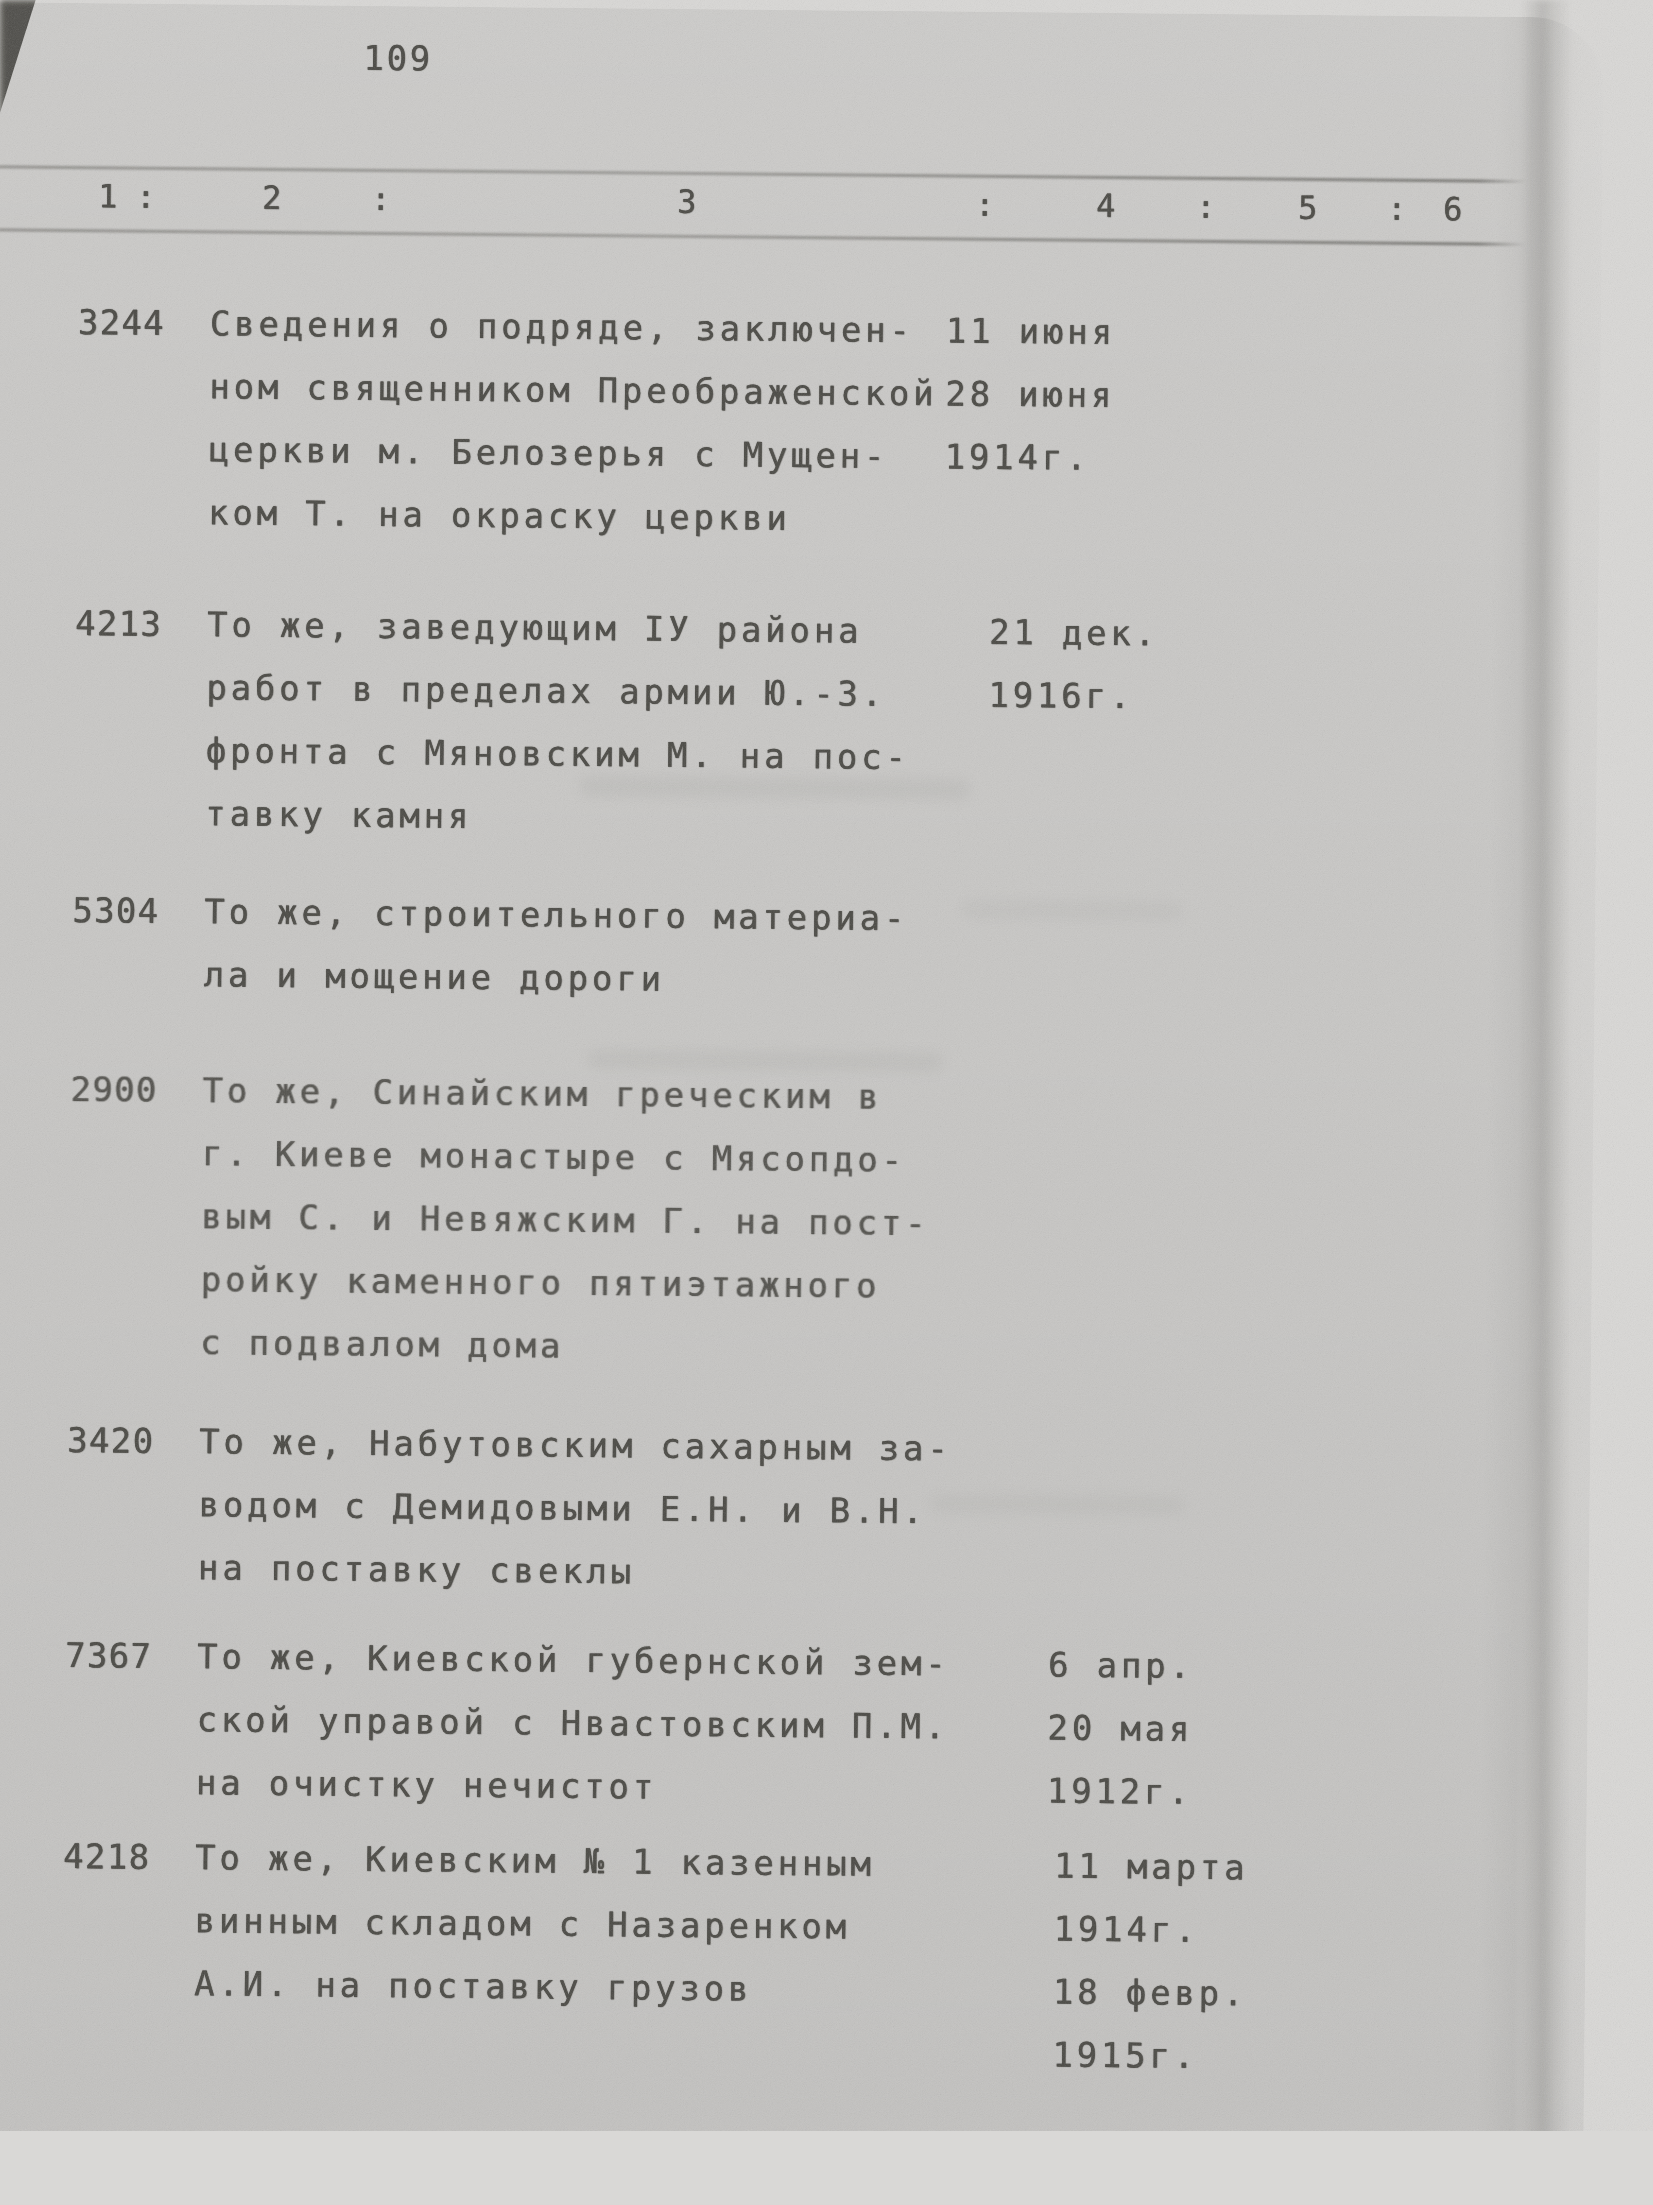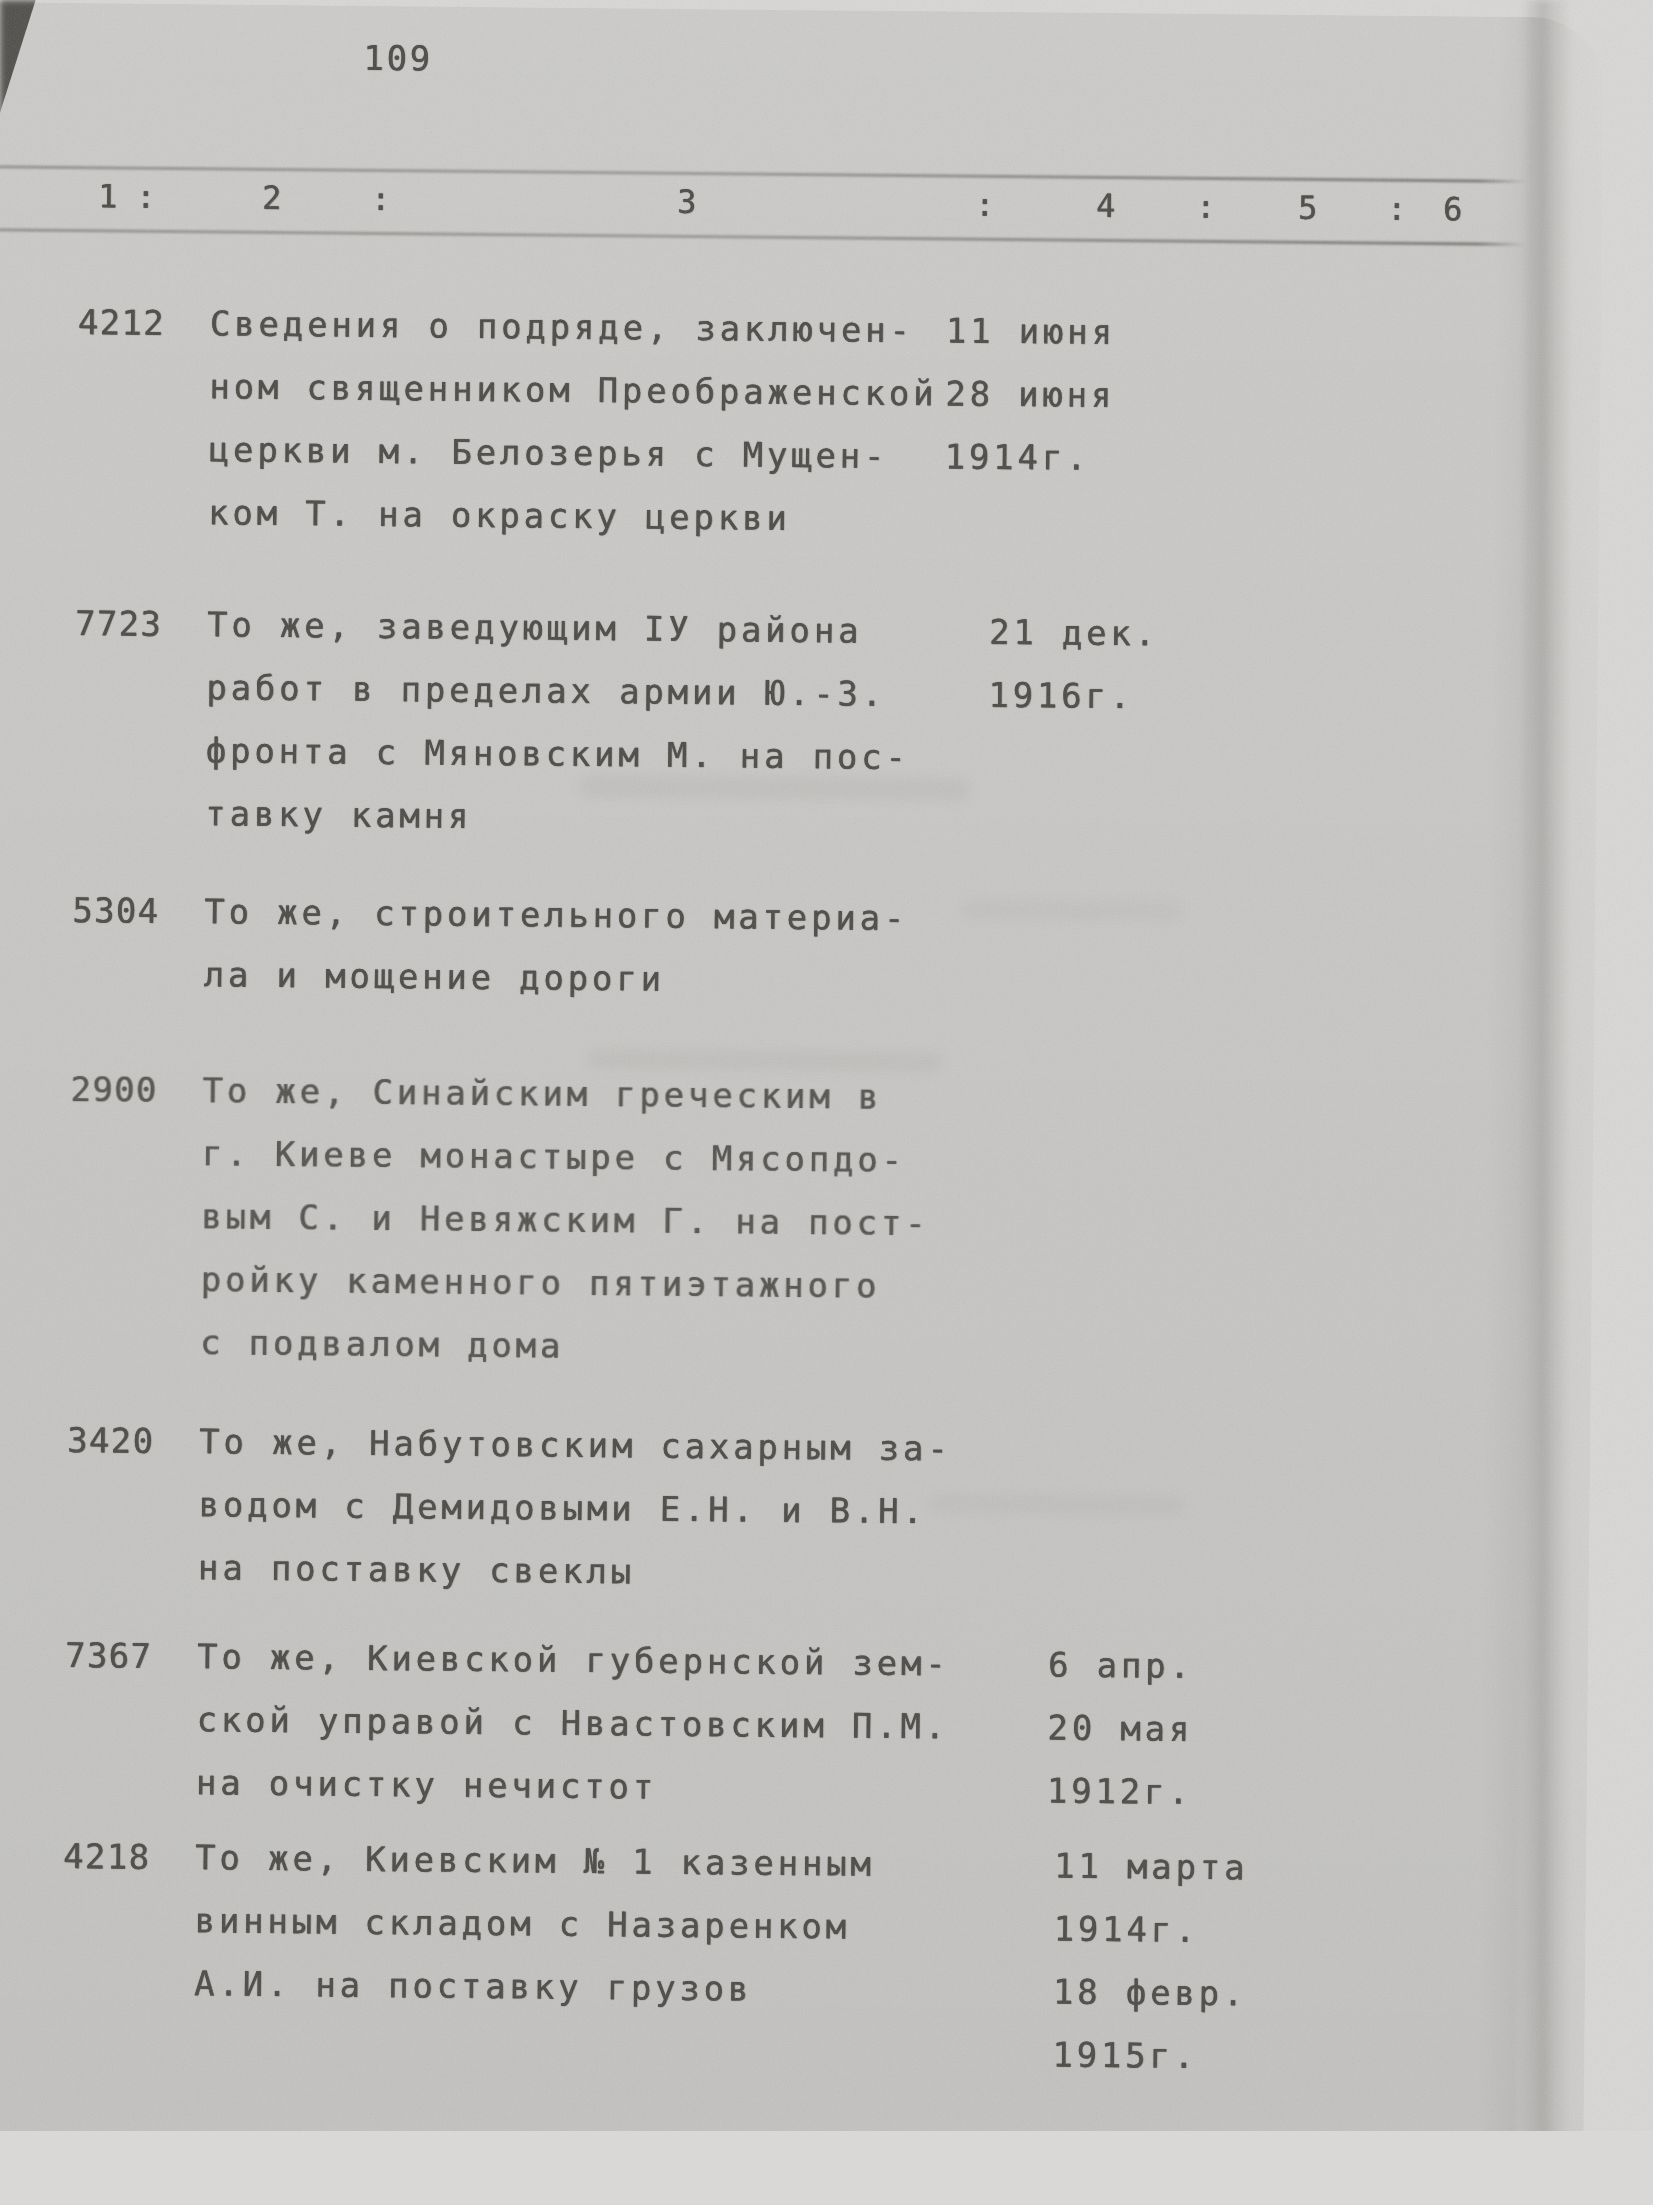--- a/index.html
+++ b/index.html
@@ -79,36 +79,36 @@
     <span class="colhead c2 ink">:</span>
     <span class="colhead h3 ink">3</span>
     <span class="colhead c3 ink">:</span>
     <span class="colhead h4 ink">4</span>
     <span class="colhead c4 ink">:</span>
     <span class="colhead h5 ink">5</span>
     <span class="colhead c5 ink">:</span>
     <span class="colhead h6 ink">6</span>
 
     <div class="entry e0">
-      <div class="num ink">4212</div>
+      <div class="num ink">3244</div>
       <div class="desc">
         <div class="tl ink">Сведения о подряде, заключен-</div>
         <div class="tl ink">ном священником Преображенской</div>
         <div class="tl ink">церкви м. Белозерья с Мущен-</div>
         <div class="tl ink">ком Т. на окраску церкви</div>
       </div>
       <div class="dates">
         <div class="tl ink">11 июня</div>
         <div class="tl ink">28 июня</div>
         <div class="tl ink">1914г.</div>
       </div>
     </div>
 
     <div class="entry e1">
-      <div class="num ink">7723</div>
+      <div class="num ink">4213</div>
       <div class="desc">
         <div class="tl ink">То же, заведующим IУ района</div>
         <div class="tl ink">работ в пределах армии Ю.-З.</div>
         <div class="tl ink">фронта с Мяновским М. на пос-</div>
         <div class="tl ink">тавку камня</div>
       </div>
       <div class="dates">
         <div class="tl ink">21 дек.</div>
         <div class="tl ink">1916г.</div>
       </div>

